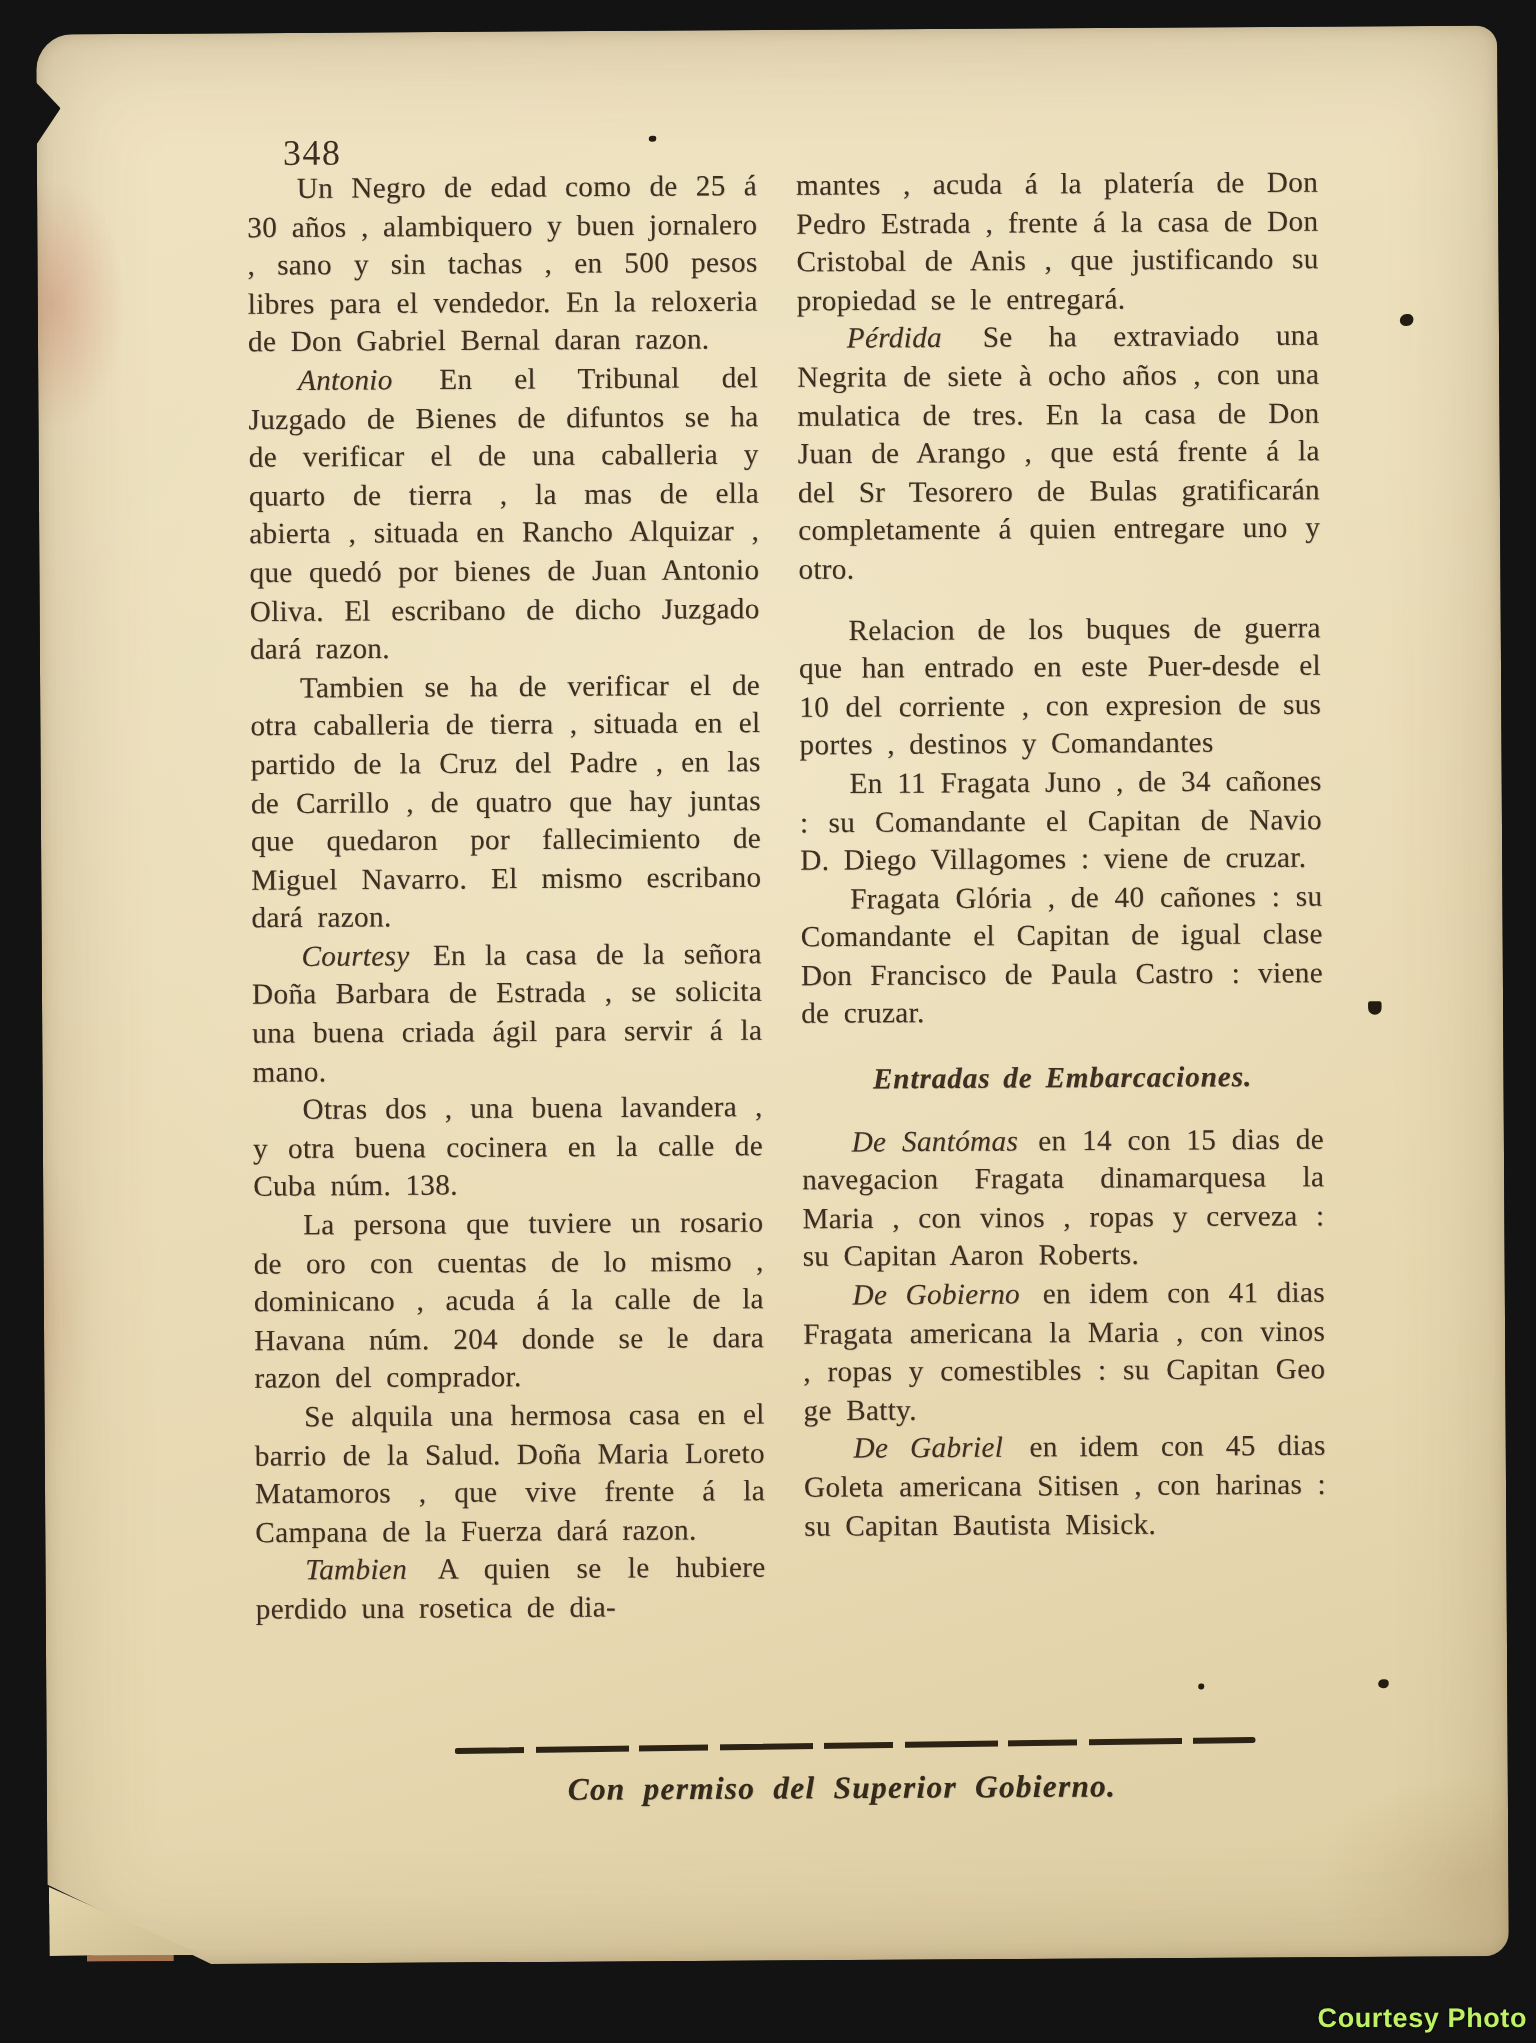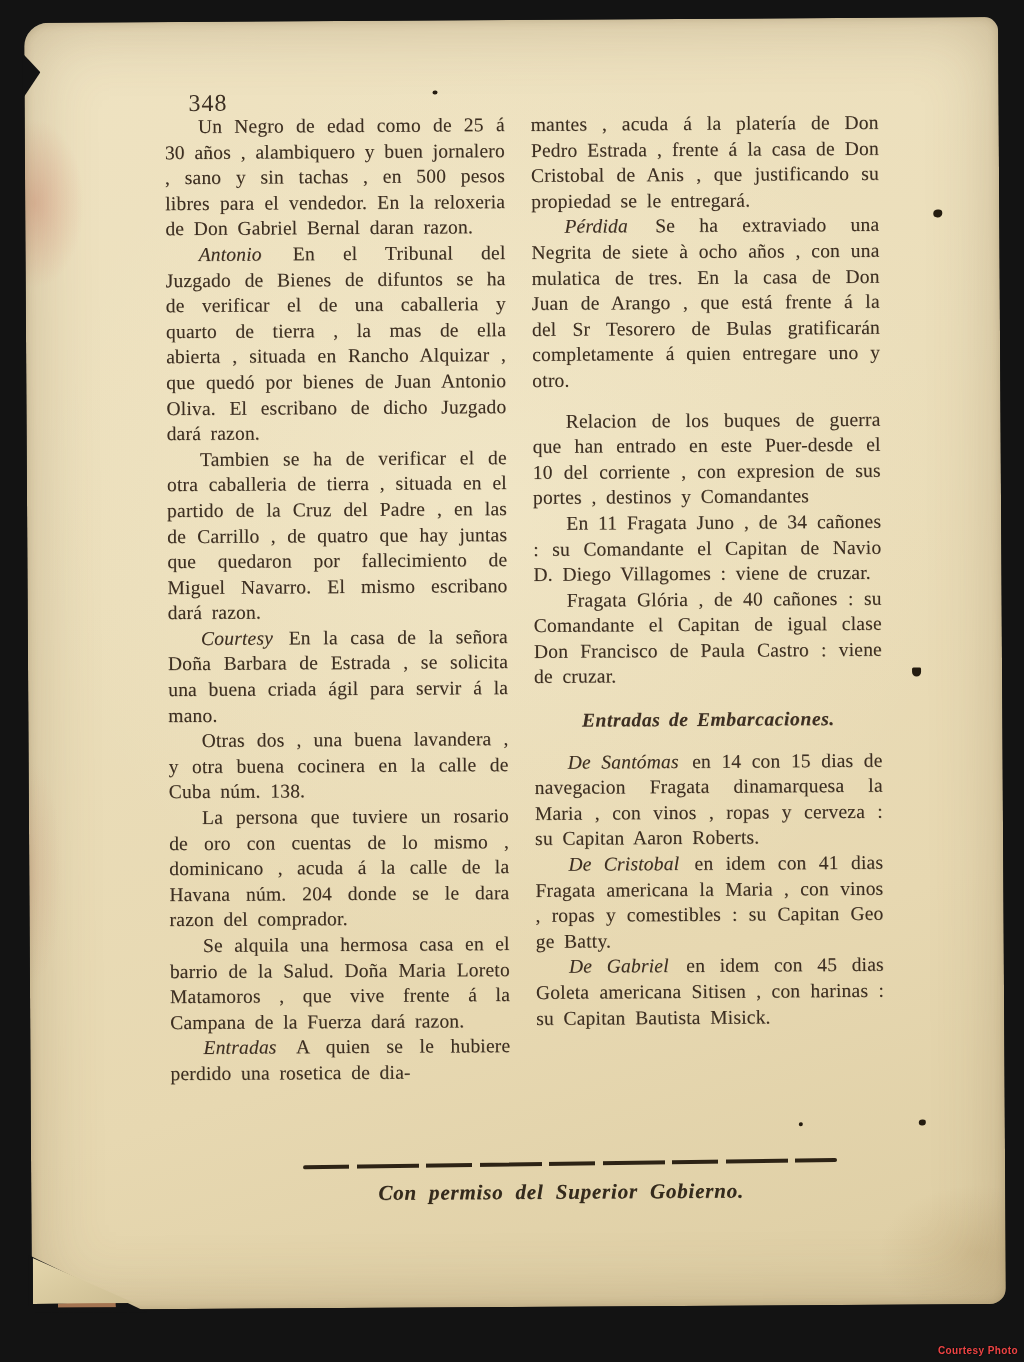--- a/index.html
+++ b/index.html
@@ -71,54 +71,54 @@
   .speck{position:absolute;background:#241c10;border-radius:50% 40% 50% 45%;}
   .speck.s1{left:908px;top:192px;width:9px;height:8px;}
   .speck.s2{left:884px;top:650px;width:9px;height:9px;border-radius:20% 20% 60% 60%;}
   .speck.s3{left:888px;top:1102px;width:7px;height:6px;}
   .speck.s4{left:768px;top:1104px;width:4px;height:4px;}
   .speck.s5{left:408px;top:70px;width:5px;height:4px;}
 
   .watermark{
     position:absolute;right:6px;bottom:6px;
     font-family:"Liberation Sans","DejaVu Sans",sans-serif;
-    font-size:10px;font-weight:bold;color:#ef4444;letter-spacing:.4px;
+    font-size:18px;font-weight:bold;color:#bef264;letter-spacing:.4px;
     text-shadow:0 0 2px rgba(0,0,0,.8);
   }
 </style>
 </head>
 <body>
 
 <div class="paper">
   <div class="chip"></div>
 
   <div class="pageno">348</div>
 
   <div class="column left">
 
   <p class="para"><span>Un Negro de edad como de 25 á 30 años , alambiquero y buen jornalero , sano y sin tachas , en 500 pesos libres para el vendedor. En la reloxeria de Don Gabriel Bernal daran razon.</span></p>
       <p class="para"><i class="lead">Antonio </i><span>En el Tribunal del Juzgado de Bienes de difuntos se ha de verificar el de una caballeria y quarto de tierra , la mas de ella abierta , situada en Rancho Alquizar , que quedó por bienes de Juan Antonio Oliva. El escribano de dicho Juzgado dará razon.</span></p>
       <p class="para"><span>Tambien se ha de verificar el de otra caballeria de tierra , situada en el partido de la Cruz del Padre , en las de Carrillo , de quatro que hay juntas que quedaron por fallecimiento de Miguel Navarro. El mismo escribano dará razon.</span></p>
       <p class="para"><i class="lead">Courtesy </i><span>En la casa de la señora Doña Barbara de Estrada , se solicita una buena criada ágil para servir á la mano.</span></p>
       <p class="para"><span>Otras dos , una buena lavandera , y otra buena cocinera en la calle de Cuba núm. 138.</span></p>
       <p class="para"><span>La persona que tuviere un rosario de oro con cuentas de lo mismo , dominicano , acuda á la calle de la Havana núm. 204 donde se le dara razon del comprador.</span></p>
       <p class="para"><span>Se alquila una hermosa casa en el barrio de la Salud. Doña Maria Loreto Matamoros , que vive frente á la Campana de la Fuerza dará razon.</span></p>
-      <p class="para"><i class="lead">Entradas </i><span>A quien se le hubiere perdido una rosetica de dia-</span></p>
+      <p class="para"><i class="lead">Tambien </i><span>A quien se le hubiere perdido una rosetica de dia-</span></p>
     </div>
 
   <div class="column right">
 
   <p class="para noindent"><span>mantes , acuda á la platería de Don Pedro Estrada , frente á la casa de Don Cristobal de Anis , que justificando su propiedad se le entregará.</span></p>
       <p class="para"><i class="lead">Pérdida </i><span>Se ha extraviado una Negrita de siete à ocho años , con una mulatica de tres. En la casa de Don Juan de Arango , que está frente á la del Sr Tesorero de Bulas gratificarán completamente á quien entregare uno y otro.</span></p>
       <p class="para gap"><span>Relacion de los buques de guerra que han entrado en este Puer-desde el 10 del corriente , con expresion de sus portes , destinos y Comandantes</span></p>
       <p class="para"><span>En 11 Fragata Juno , de 34 cañones : su Comandante el Capitan de Navio D. Diego Villagomes : viene de cruzar.</span></p>
       <p class="para"><span>Fragata Glória , de 40 cañones : su Comandante el Capitan de igual clase Don Francisco de Paula Castro : viene de cruzar.</span></p>
       <p class="para heading"><span>Entradas de Embarcaciones.</span></p>
       <p class="para"><i class="lead">De Santómas </i><span>en 14 con 15 dias de navegacion Fragata dinamarquesa la Maria , con vinos , ropas y cerveza : su Capitan Aaron Roberts.</span></p>
-      <p class="para"><i class="lead">De Cristobal </i><span>en idem con 41 dias Fragata americana la Maria , con vinos , ropas y comestibles : su Capitan Geo ge Batty.</span></p>
+      <p class="para"><i class="lead">De Gobierno </i><span>en idem con 41 dias Fragata americana la Maria , con vinos , ropas y comestibles : su Capitan Geo ge Batty.</span></p>
       <p class="para"><i class="lead">De Gabriel </i><span>en idem con 45 dias Goleta americana Sitisen , con harinas : su Capitan Bautista Misick.</span></p>
     </div>
 
   <div class="rule"></div>
   <div class="imprint">Con permiso del Superior Gobierno.</div>
 
   <div class="speck s1"></div>
   <div class="speck s2"></div>
   <div class="speck s3"></div>
   <div class="speck s4"></div>

